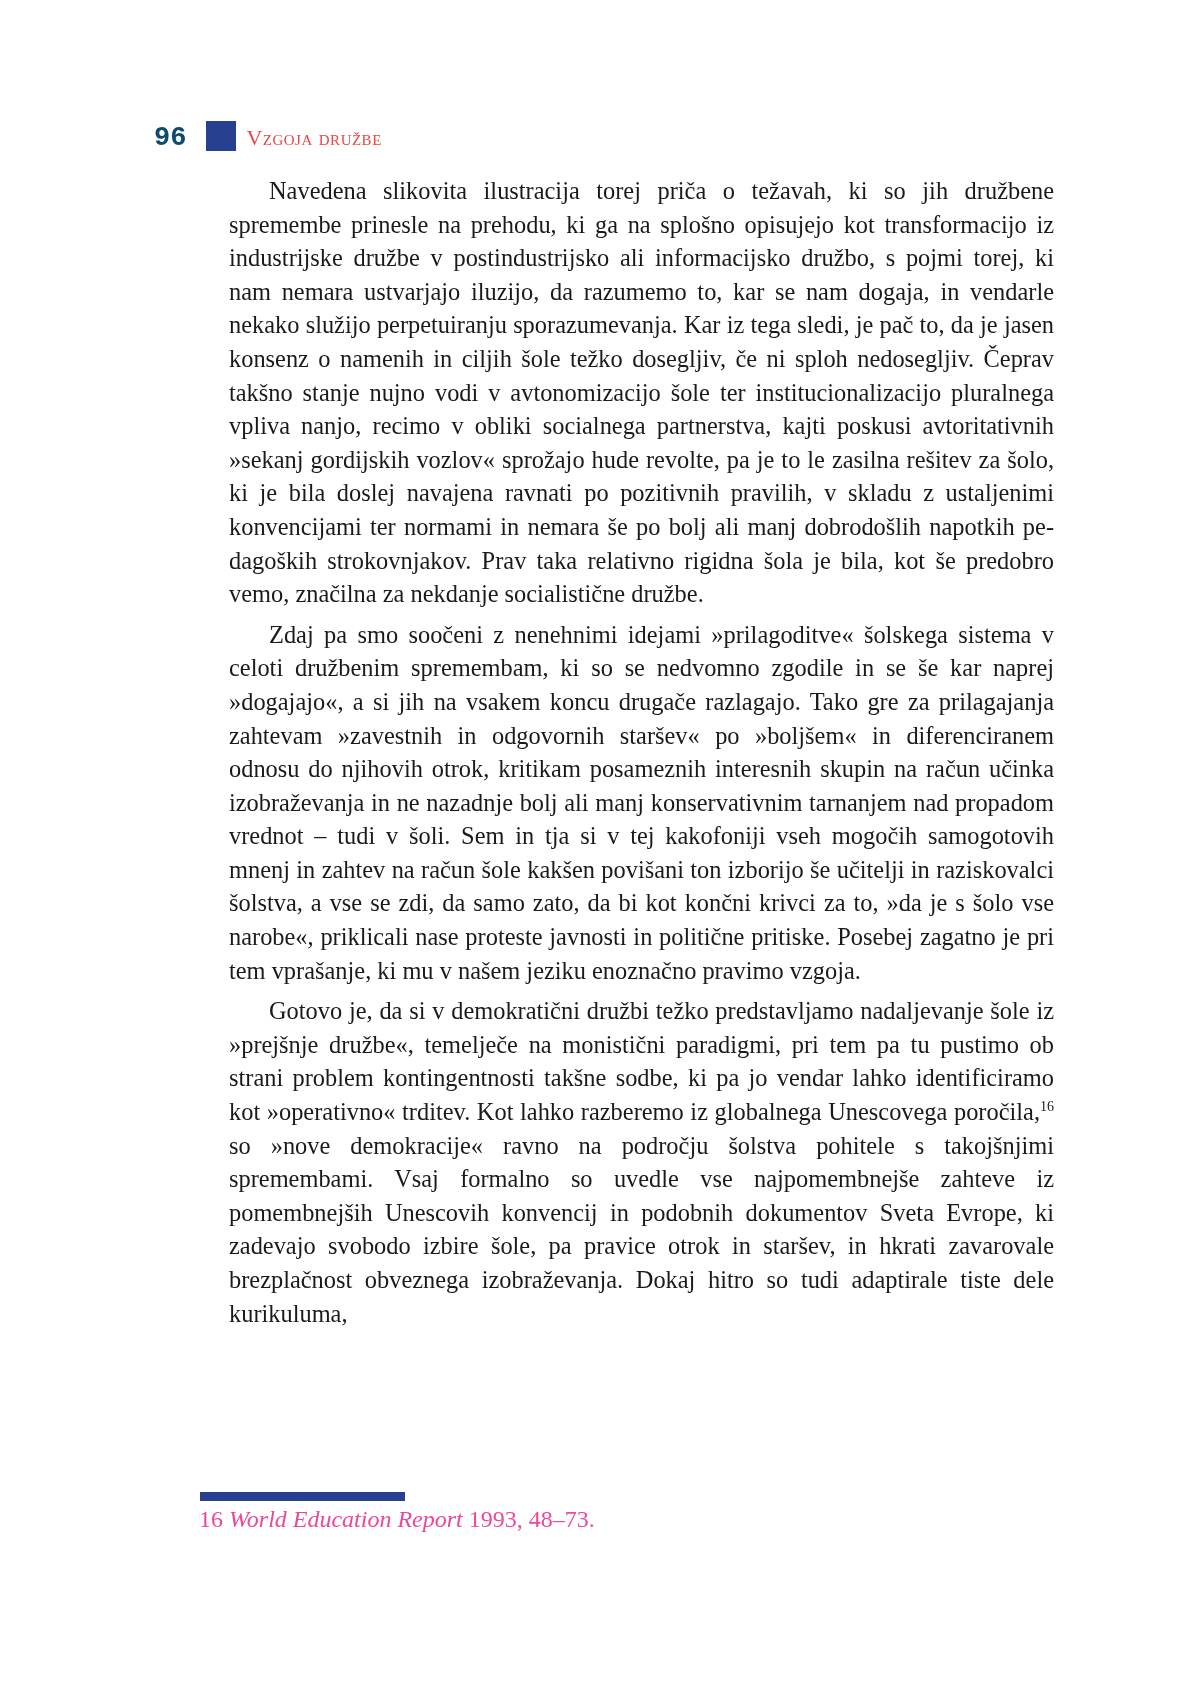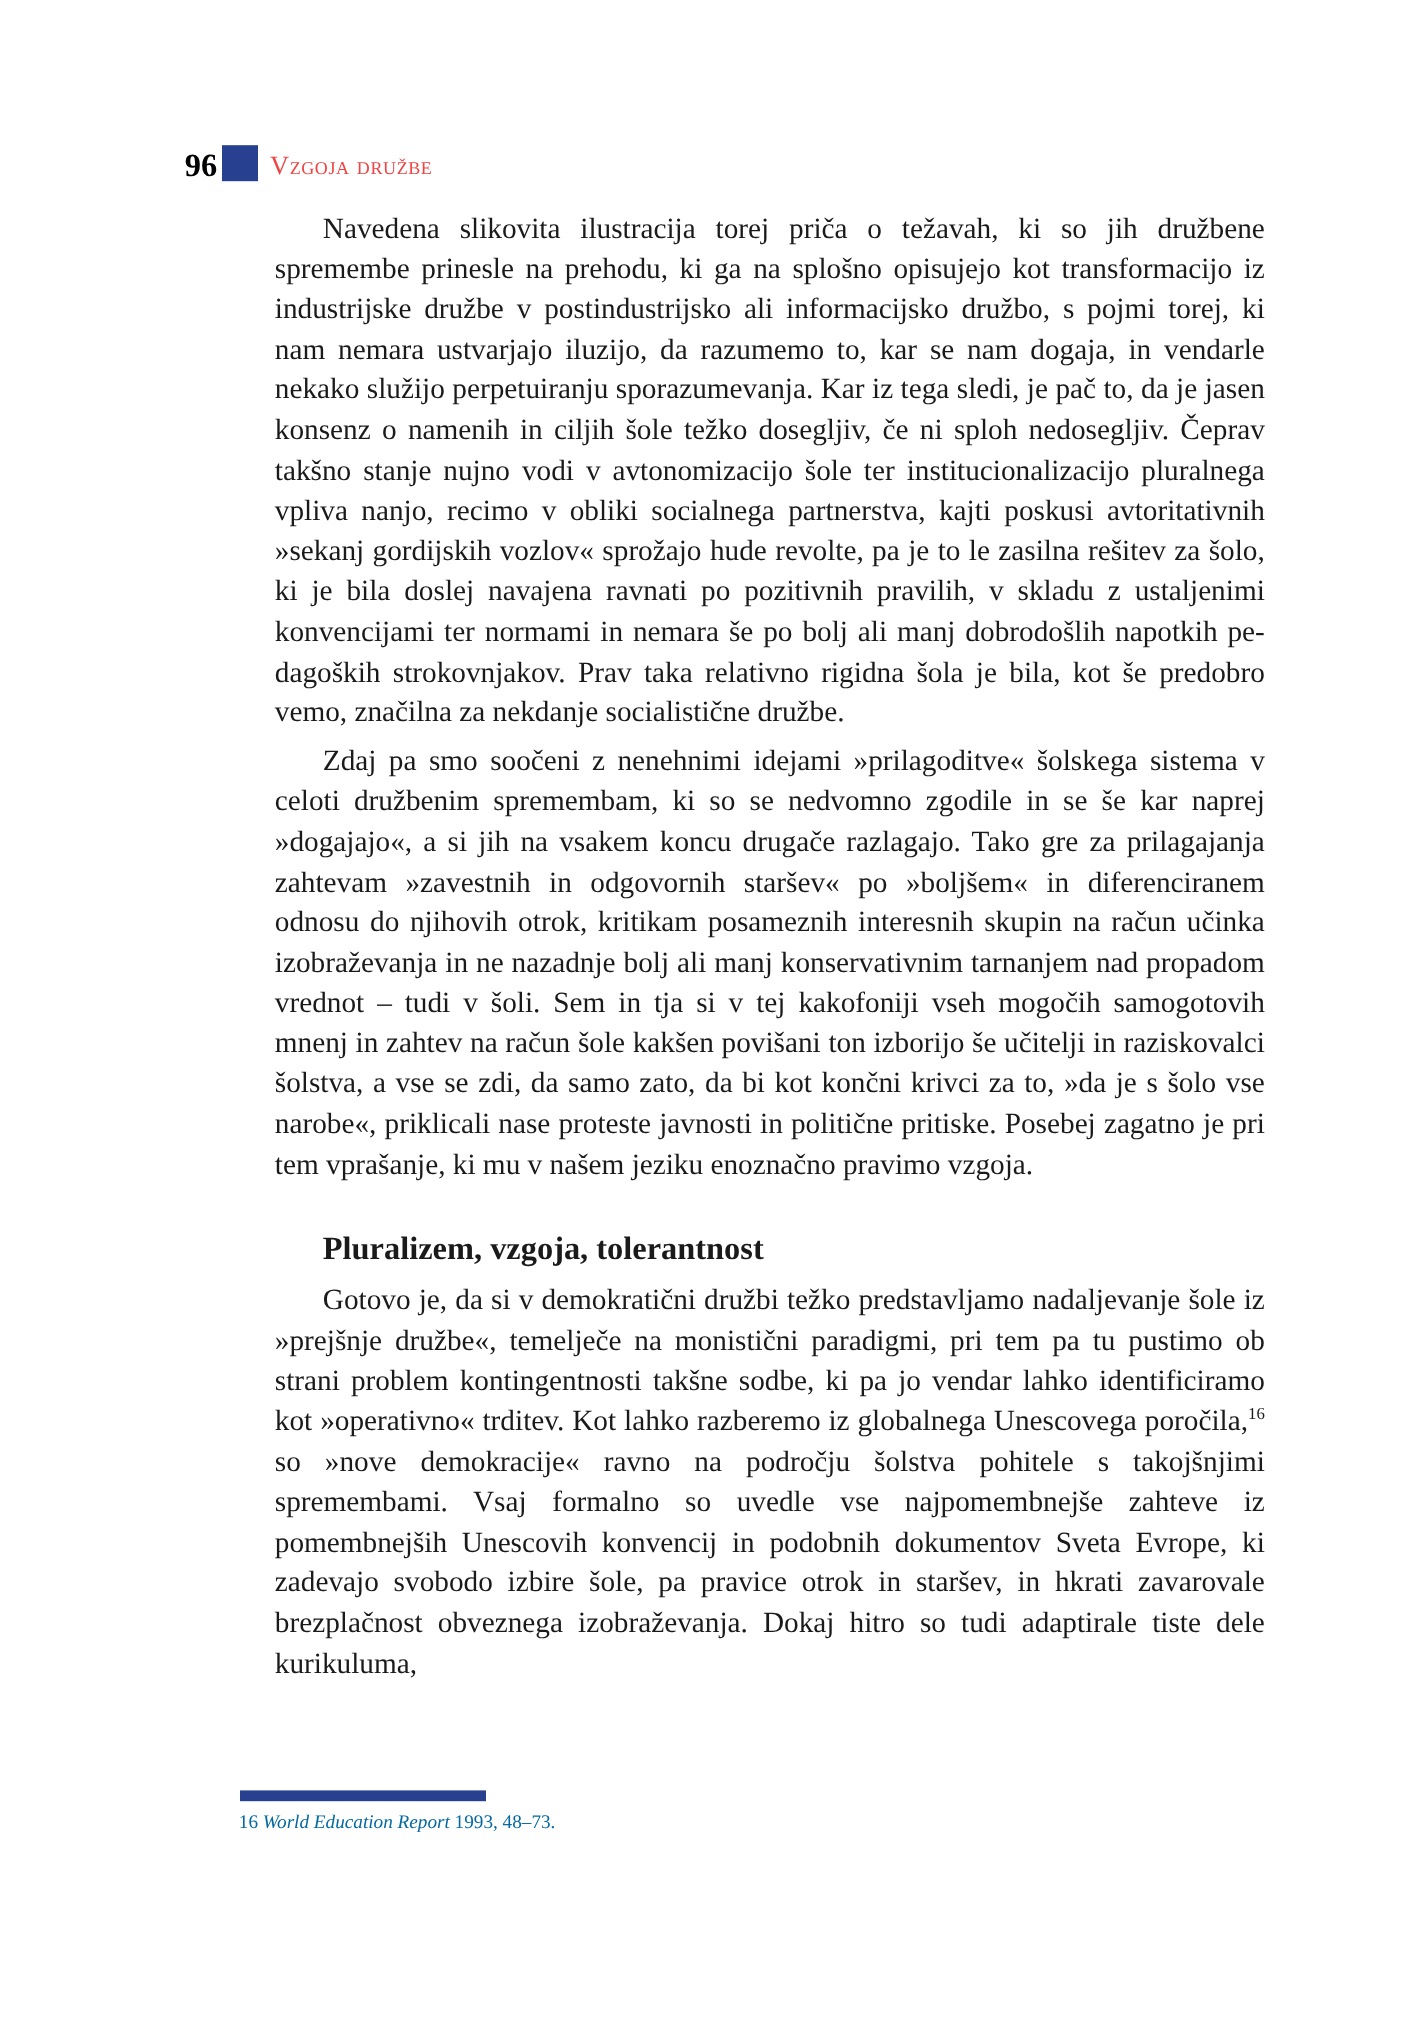--- a/index.html
+++ b/index.html
@@ -22,26 +22,26 @@
     }
     .running-head {
       position: absolute;
       left: 154px;
       top: 118px;
       height: 34px;
       display: flex;
       align-items: flex-end;
     }
     .page-number {
-      font-family: Liberation Serif, serif;
+      font-family: Liberation Mono, monospace;
       font-weight: bold;
       font-size: 27px;
       line-height: 28px;
-      color: #000000;
-      margin-right: 4px;
+      color: #0c4a6e;
+      margin-right: 20px;
       margin-bottom: 0px;
     }
     .head-square {
       width: 30px;
       height: 30px;
       background: #27408f;
       margin-right: 10px;
       align-self: flex-start;
       margin-top: 3px;
     }
@@ -89,44 +89,43 @@
       left: 200px;
       top: 1492px;
       width: 205px;
       height: 9px;
       background: #27408f;
     }
     .footnote {
       position: absolute;
       left: 199px;
       top: 1506px;
-      font-size: 16px;
+      font-size: 24px;
       line-height: 26px;
-      color: #0369a1;
+      color: #ec4899;
     }
     .footnote .fn-title {
       font-style: italic;
     }
   </style>
 </head>
 <body>
 
 <div class="page">
 
   <div class="running-head">
     <span class="page-number">96</span>
     <span class="head-square"></span>
     <span class="head-title">Vzgoja družbe</span>
   </div>
 
   <div class="text-block">
     <p class="para">Navedena slikovita ilustracija torej priča o težavah, ki so jih družbene spremembe prinesle na prehodu, ki ga na splošno opisujejo kot transforma­cijo iz industrijske družbe v postindustrijsko ali informacijsko družbo, s pojmi torej, ki nam nemara ustvarjajo iluzijo, da razumemo to, kar se nam dogaja, in vendarle nekako služijo perpetuiranju sporazumevanja. Kar iz tega sledi, je pač to, da je jasen konsenz o namenih in ciljih šole težko dose­gljiv, če ni sploh nedosegljiv. Čeprav takšno stanje nujno vodi v avtonomi­zacijo šole ter institucionalizacijo pluralnega vpliva nanjo, recimo v obliki socialnega partnerstva, kajti poskusi avtoritativnih »sekanj gordijskih vo­zlov« sprožajo hude revolte, pa je to le zasilna rešitev za šolo, ki je bila do­slej navajena ravnati po pozitivnih pravilih, v skladu z ustaljenimi konven­cijami ter normami in nemara še po bolj ali manj dobrodošlih napotkih pe­dagoških strokovnjakov. Prav taka relativno rigidna šola je bila, kot še pre­dobro vemo, značilna za nekdanje socialistične družbe.</p>
     <p class="para">Zdaj pa smo soočeni z nenehnimi idejami »prilagoditve« šolskega sis­tema v celoti družbenim spremembam, ki so se nedvomno zgodile in se še kar naprej »dogajajo«, a si jih na vsakem koncu drugače razlagajo. Tako gre za prilagajanja zahtevam »zavestnih in odgovornih staršev« po »bolj­šem« in diferenciranem odnosu do njihovih otrok, kritikam posameznih interesnih skupin na račun učinka izobraževanja in ne nazadnje bolj ali manj konservativnim tarnanjem nad propadom vrednot – tudi v šoli. Sem in tja si v tej kakofoniji vseh mogočih samogotovih mnenj in zahtev na ra­čun šole kakšen povišani ton izborijo še učitelji in raziskovalci šolstva, a vse se zdi, da samo zato, da bi kot končni krivci za to, »da je s šolo vse narobe«, priklicali nase proteste javnosti in politične pritiske. Posebej zagatno je pri tem vprašanje, ki mu v našem jeziku enoznačno pravimo vzgoja.</p>
 
-    <h2 class="section-heading">Pluralizem, vzgoja, tolerantnost</h2>
 
     <p class="para"><span>Gotovo je, da si v demokratični družbi težko predstavljamo nadaljeva­nje šole iz »prejšnje družbe«, temelječe na monistični paradigmi, pri tem pa tu pustimo ob strani problem kontingentnosti takšne sodbe, ki pa jo vendar lahko identificiramo kot »operativno« trditev. Kot lahko razbe­remo iz globalnega Unescovega poročila,</span><sup class="fnref">16</sup><span> so »nove demokracije« ravno na področju šolstva pohitele s takojšnjimi spremembami. Vsaj formalno so uvedle vse najpomembnejše zahteve iz pomembnejših Unescovih kon­vencij in podobnih dokumentov Sveta Evrope, ki zadevajo svobodo izbi­re šole, pa pravice otrok in staršev, in hkrati zavarovale brezplačnost obve­znega izobraževanja. Dokaj hitro so tudi adaptirale tiste dele kurikuluma,</span></p>
   </div>
 
   <div class="footnote-rule"></div>
 
   <div class="footnote">
     <span>16</span>
     <span class="fn-title">World Education Report</span><span> 1993, 48–73.</span>
   </div>

